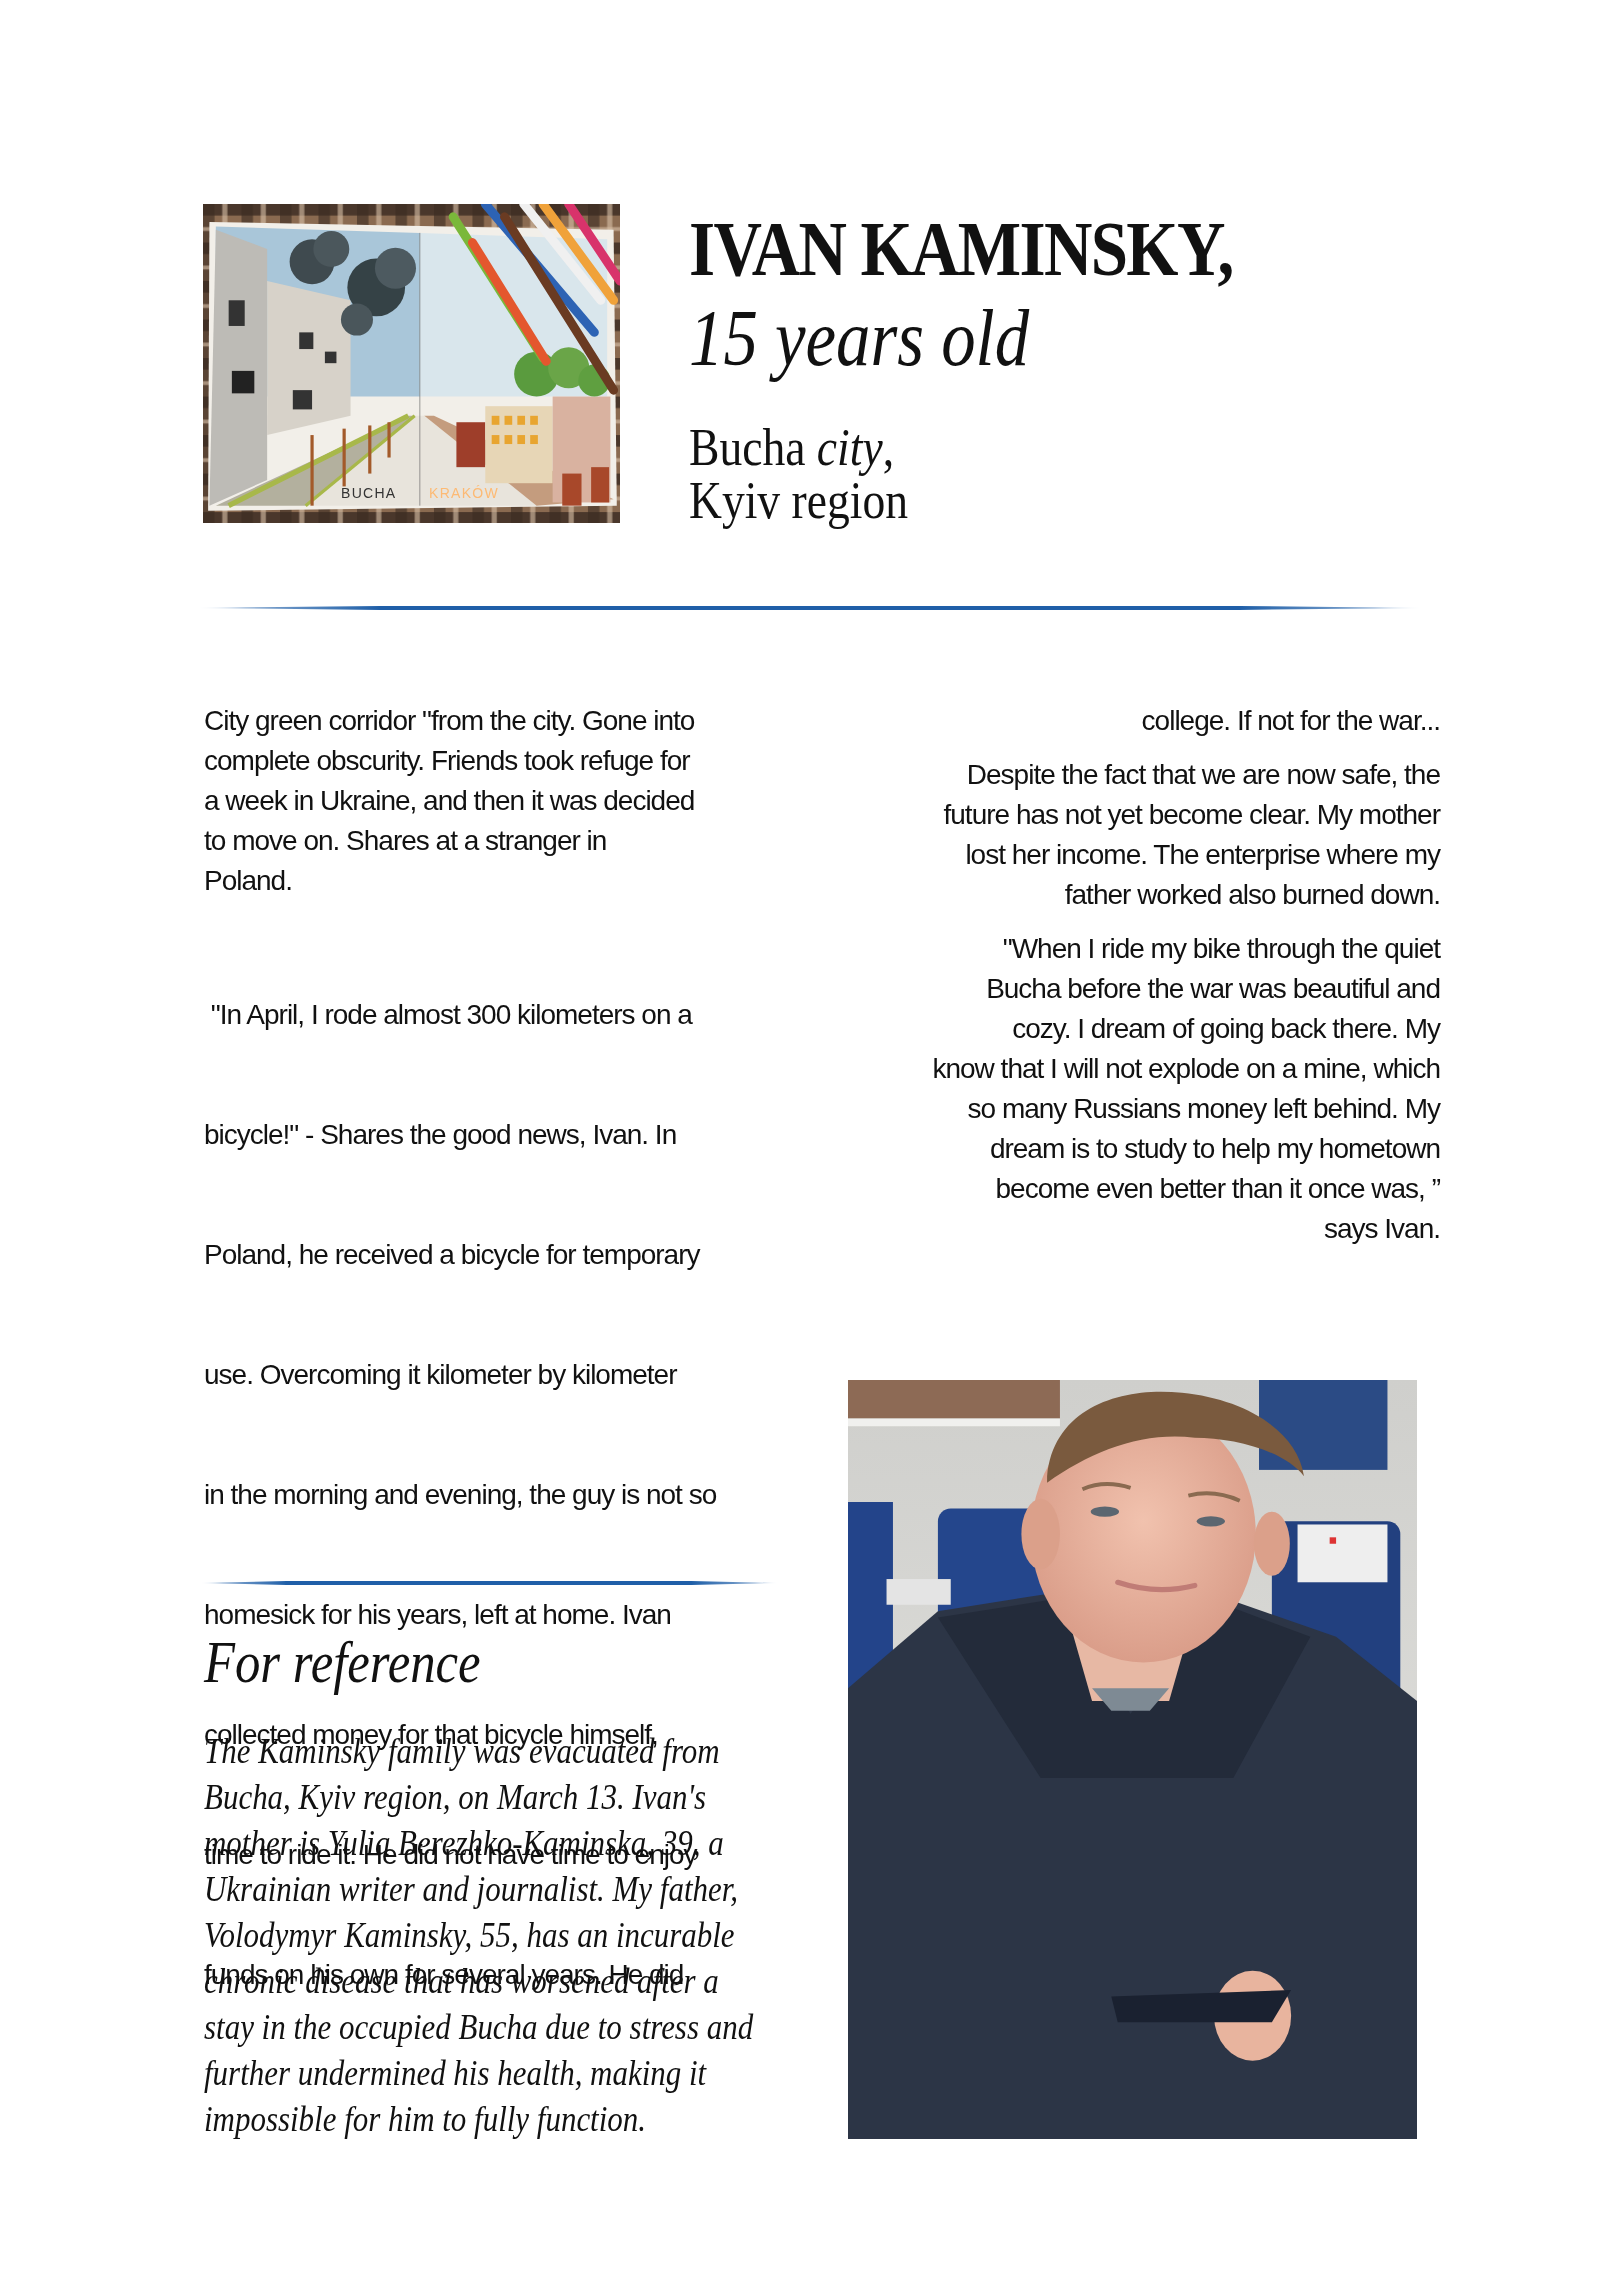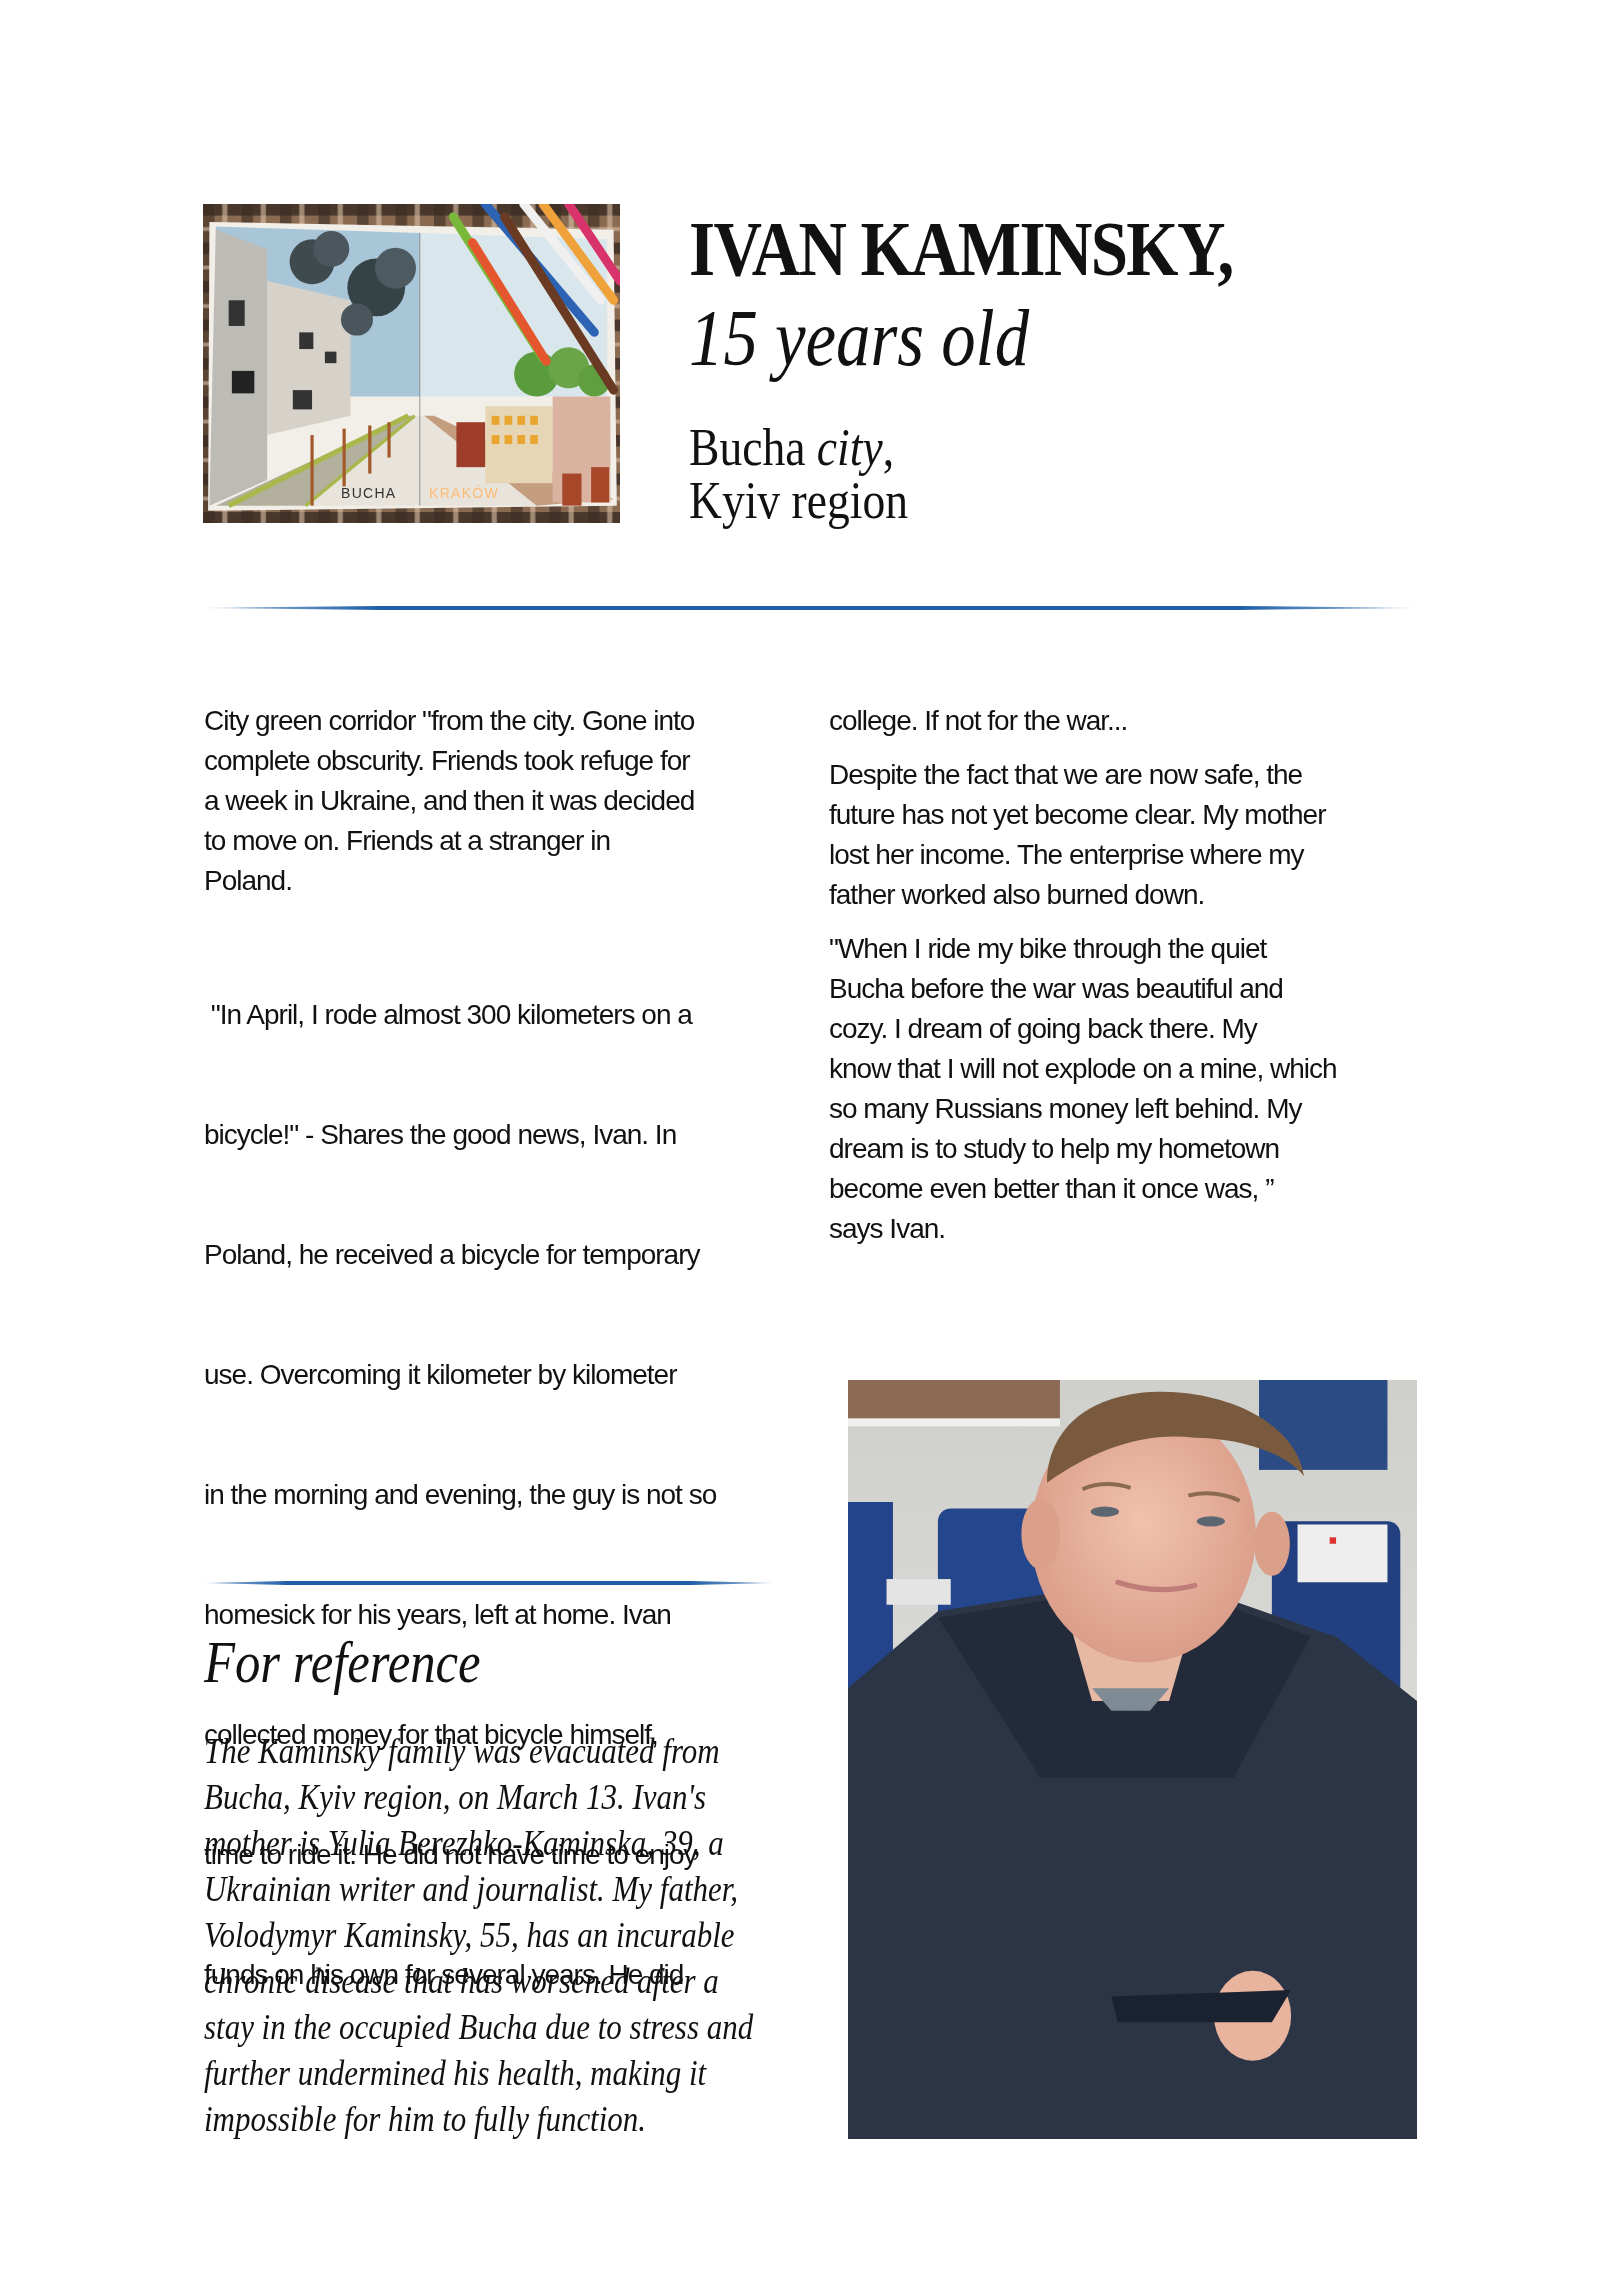--- a/index.html
+++ b/index.html
@@ -27,21 +27,21 @@
   .divider { height:3.9px;
              background:linear-gradient(to right, rgba(30,94,168,0) 0%, rgba(30,94,168,0.55) 4%, #1f5fa8 15%, #1f5fa8 85%, rgba(30,94,168,0.55) 96%, rgba(30,94,168,0) 100%);
              clip-path: polygon(0 50%, 15% 0, 85% 0, 100% 50%, 85% 100%, 15% 100%); }
   .divider-top { left:196px; top:606px; width:1227px; }
   .divider-ref { left:200px; top:1581px; width:578px; }
 
   
   .col { font-size:28px; line-height:40px; letter-spacing:-1px; color:#111; }
   .col p { margin:0 0 14px 0; }
   .col-left { left:204px; top:701px; width:591px; }
-  .col-right { left:829px; top:701px; width:591px; }
+  .col-right { left:849px; top:701px; width:591px;text-align:right; }
 
   
   .ref-heading { left:204px; top:1630px; font-family:"Liberation Serif", serif; font-style:italic;
                  font-size:59px; line-height:64px; transform:scaleX(0.86); transform-origin:left top;
                  white-space:nowrap; }
   .ref-body { left:204px; top:1728px; width:719px; font-family:"Liberation Serif", serif; font-style:italic;
               font-size:36px; line-height:46px; transform:scaleX(0.86); transform-origin:left top; }
   .ref-body span { display:block; white-space:nowrap; }
 
   
@@ -140,21 +140,21 @@
   <div>Kyiv region</div>
 </div>
 
 <div class="abs divider divider-top"></div>
 
 <div class="abs col col-left">
   <p>
     <span style="display:block">City green corridor "from the city. Gone into</span>
     <span style="display:block">complete obscurity. Friends took refuge for</span>
     <span style="display:block">a week in Ukraine, and then it was decided</span>
-    <span style="display:block">to move on. Friends at a stranger in</span>
+    <span style="display:block">to move on. Shares at a stranger in</span>
     <span style="display:block">Poland.</span>
   </p>
   <p style="white-space:pre;">
     <span style="display:block"> "In April, I rode almost 300 kilometers on a</span>
     <span style="display:block">bicycle!" - Shares the good news, Ivan. In</span>
     <span style="display:block">Poland, he received a bicycle for temporary</span>
     <span style="display:block">use. Overcoming it kilometer by kilometer</span>
     <span style="display:block">in the morning and evening, the guy is not so</span>
     <span style="display:block">homesick for his years, left at home. Ivan</span>
     <span style="display:block">collected money for that bicycle himself,</span>

